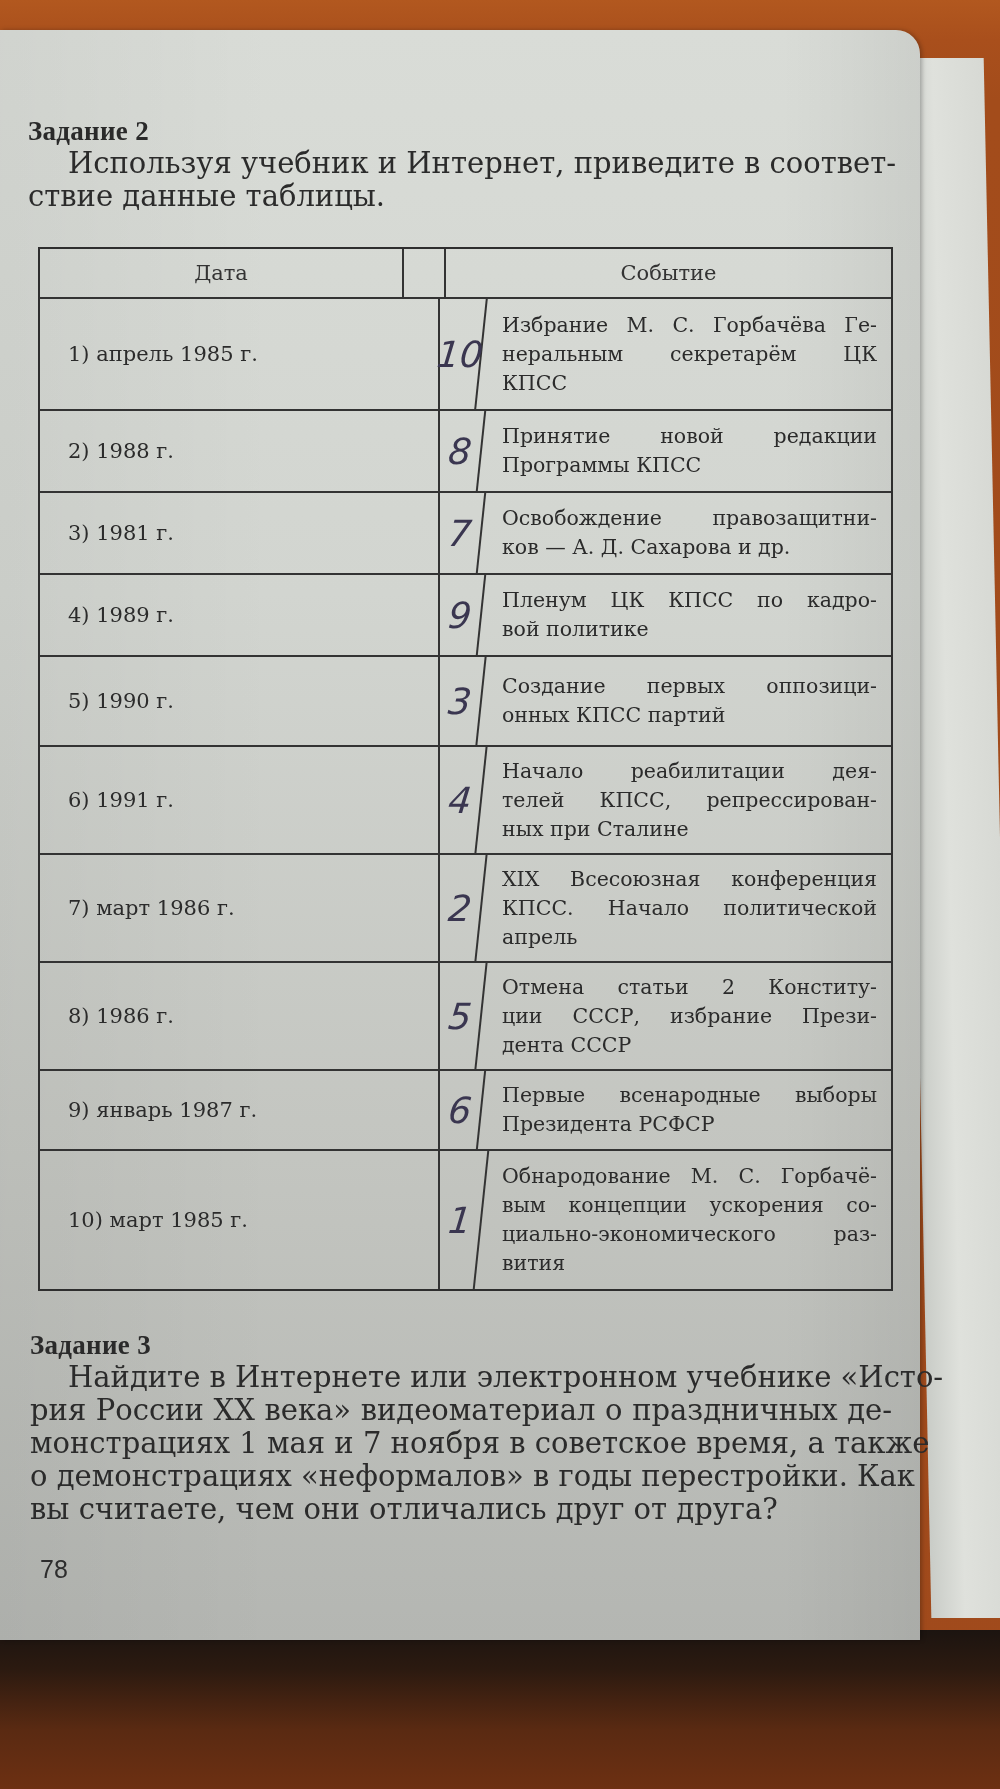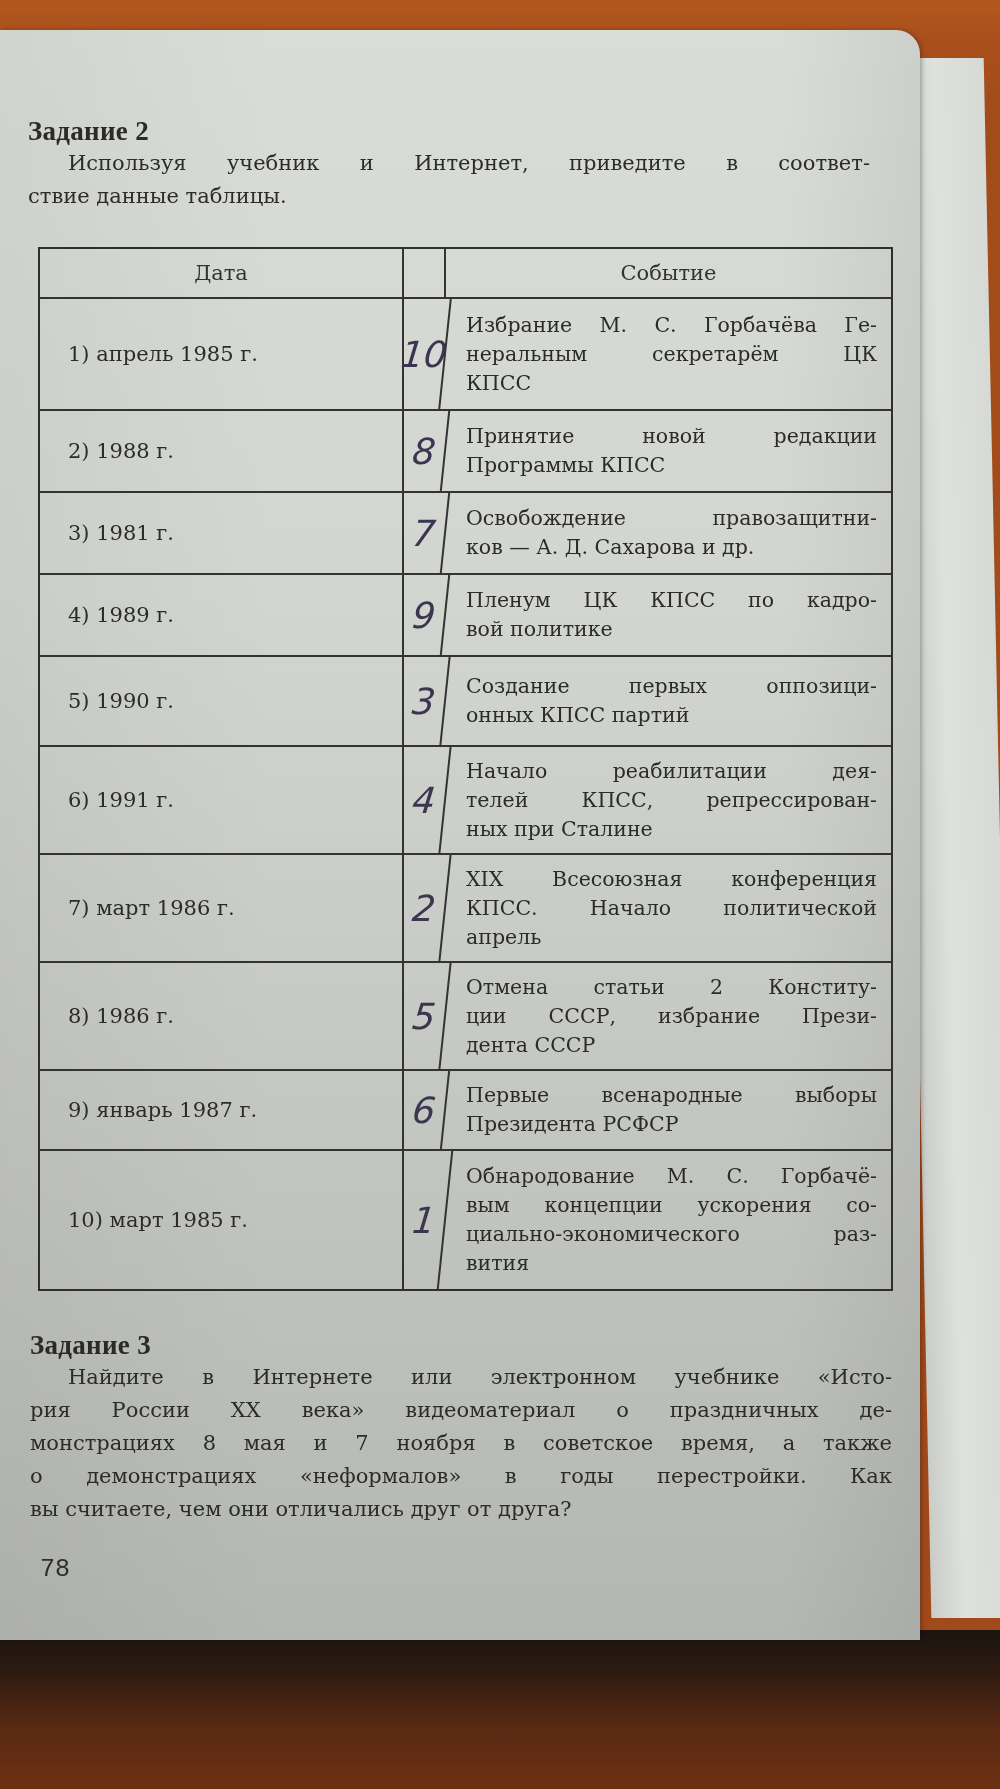--- a/index.html
+++ b/index.html
@@ -27,34 +27,34 @@
       position: absolute; inset: 0;
       background: linear-gradient(90deg, rgba(0,0,0,0.04) 0%, rgba(0,0,0,0) 30%, rgba(0,0,0,0) 85%, rgba(0,0,0,0.06) 100%);
       pointer-events: none; border-top-right-radius: 24px;
     }
     .heading {
       position: absolute; font-family: "Liberation Serif", "DejaVu Serif", serif;
       font-weight: bold; font-size: 27px; color: #2a2a2a; letter-spacing: 0.3px;
     }
     .para {
       position: absolute; font-family: "DejaVu Serif", serif;
-      font-size: 21px; line-height: 33px; color: #2b2b2b;
+      font-size: 29px; line-height: 33px; color: #2b2b2b;
       text-align: justify; text-align-last: left;
     }
     .para .line { display: block; text-align: justify; text-align-last: justify; white-space: nowrap; }
     .para .line.last { text-align-last: left; }
 
     .tbl {
       position: absolute; left: 38px; top: 247px; width: 855px;
       border: 2px solid #2e2e2e; box-sizing: border-box;
     }
     .tr { display: flex; border-bottom: 2px solid #333; box-sizing: border-box; }
     .tr:last-child { border-bottom: none; }
     .td-date {
-      width: 364px; border-right: 2px solid #333; box-sizing: border-box;
+      width: 400px; border-right: 2px solid #333; box-sizing: border-box;
       display: flex; align-items: center; padding-left: 28px;
       font-size: 21px; color: #2b2b2b;
     }
     .td-ans {
       width: 42px; border-right: 2px solid #333; box-sizing: border-box;
       display: flex; align-items: center; justify-content: center;
       font-family: "DejaVu Sans", sans-serif; font-size: 36px; color: #3a3650;
       font-style: italic; font-weight: 300; transform: skewX(-6deg);
     }
     .td-event {
@@ -63,21 +63,21 @@
       display: flex; flex-direction: column; justify-content: center;
     }
     .td-event .line { display: block; text-align: justify; text-align-last: justify; white-space: nowrap; }
     .td-event .line.last { text-align-last: left; }
     .th { font-size: 21px; color: #333; justify-content: center; padding: 0; }
     .th-date { width: 364px; border-right: 2px solid #333; box-sizing: border-box; display:flex; align-items:center; justify-content:center; }
     .th-ans { width: 42px; border-right: 2px solid #333; box-sizing: border-box; }
     .th-event { flex: 1; display:flex; align-items:flex-start; justify-content:center; padding-top: 12px; }
     .page-num {
       position: absolute; left: 40px; top: 1525px; font-size: 25px; color: #2d2d2d;
-      font-family: Liberation Mono, monospace;
+      font-family: Liberation Sans, sans-serif;
     }
   </style>
 </head>
 <body>
 
 <div class="table-surface-bottom"></div>
 <div class="next-page"></div>
 
 <div class="page">
   <div class="page-shade"></div>
@@ -181,19 +181,19 @@
             <span class="line last">вития</span>
           </div>
         </div>
       </div>
   </div>
 
   <div class="heading" style="left:30px; top:1300px;">Задание 3</div>
   <div class="para" style="left:30px; top:1331px; width:862px;">
     <span class="line" style="padding-left:38px;">Найдите в Интернете или электронном учебнике «Исто-</span>
     <span class="line">рия России XX века» видеоматериал о праздничных де-</span>
-    <span class="line">монстрациях 8 мая и 7 ноября в советское время, а также</span>
+    <span class="line">монстрациях 1 мая и 7 ноября в советское время, а также</span>
     <span class="line">о демонстрациях «неформалов» в годы перестройки. Как</span>
     <span class="line last">вы считаете, чем они отличались друг от друга?</span>
   </div>
 
   <div class="page-num">78</div>
 </div>
 
 </body></html>

